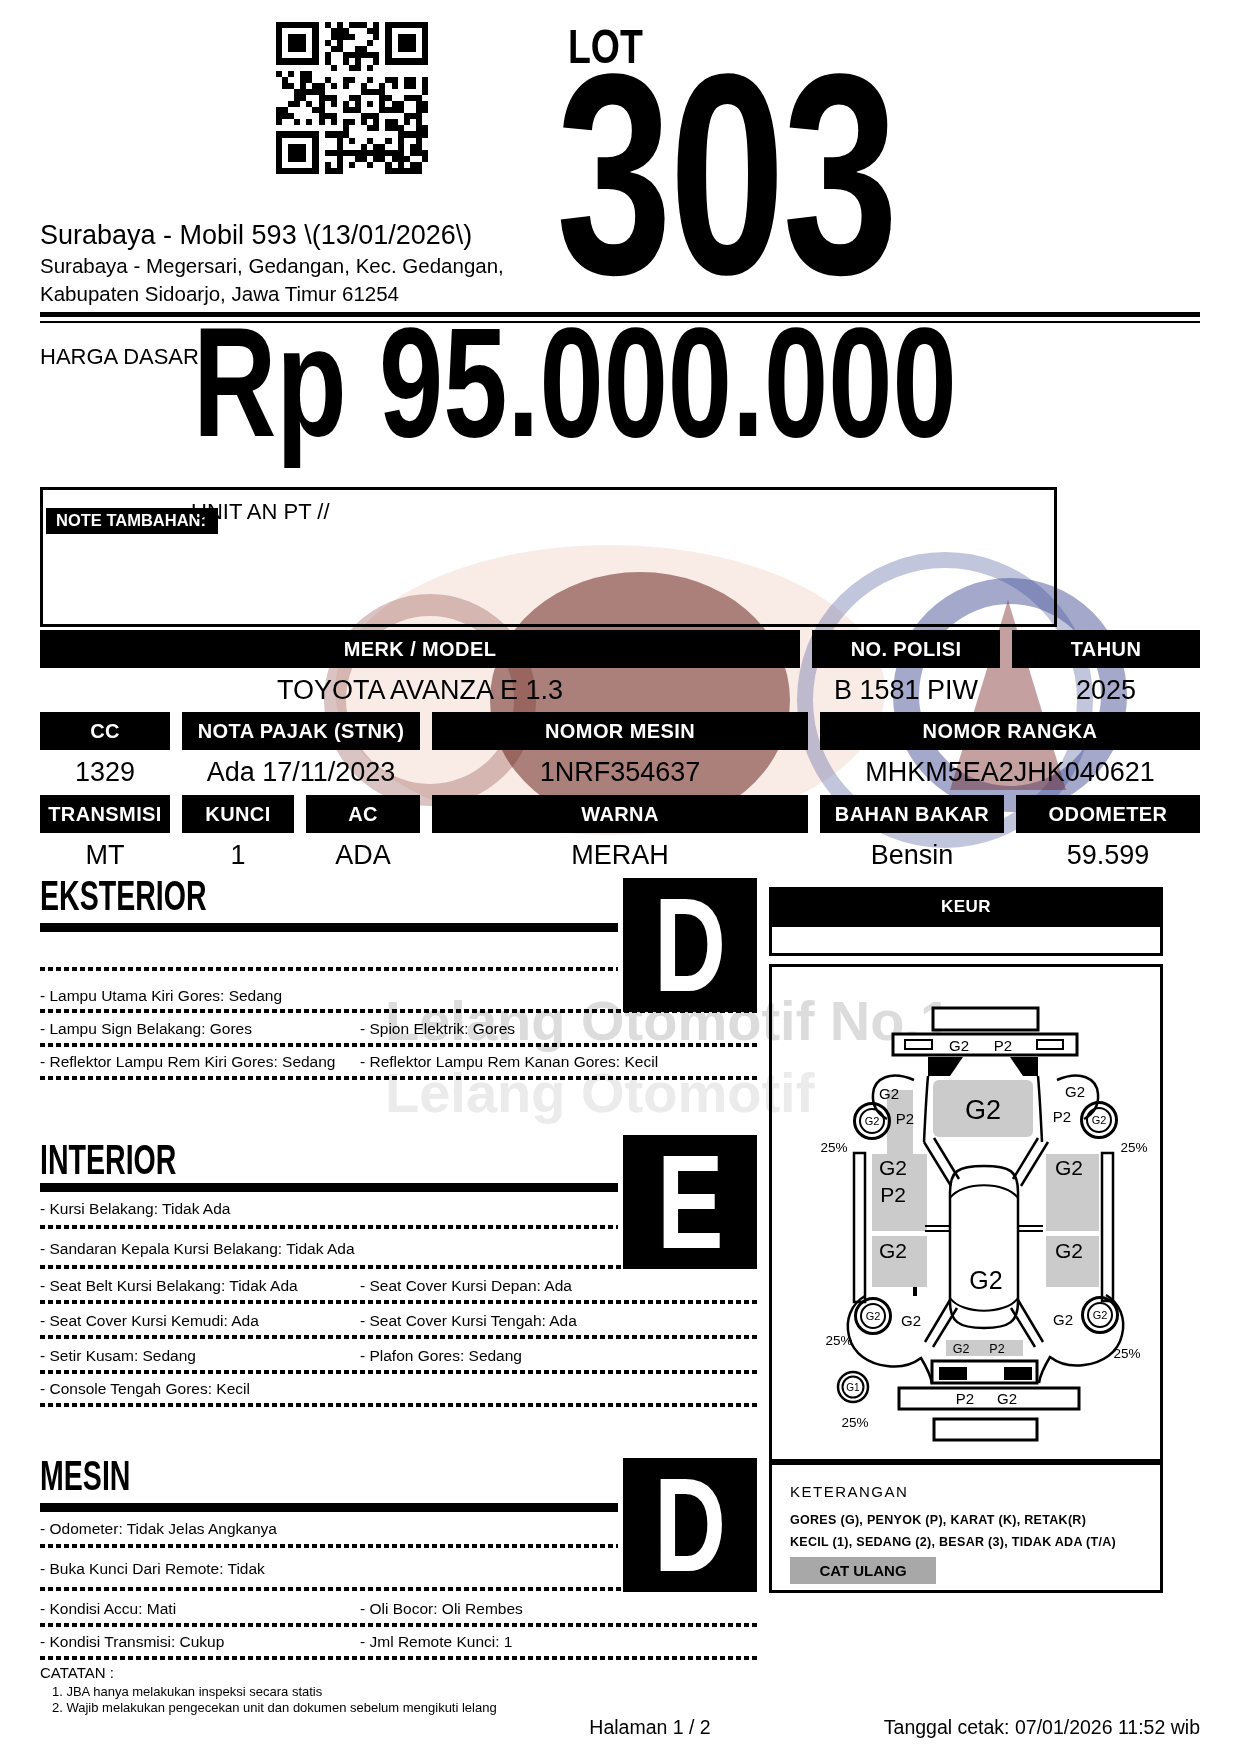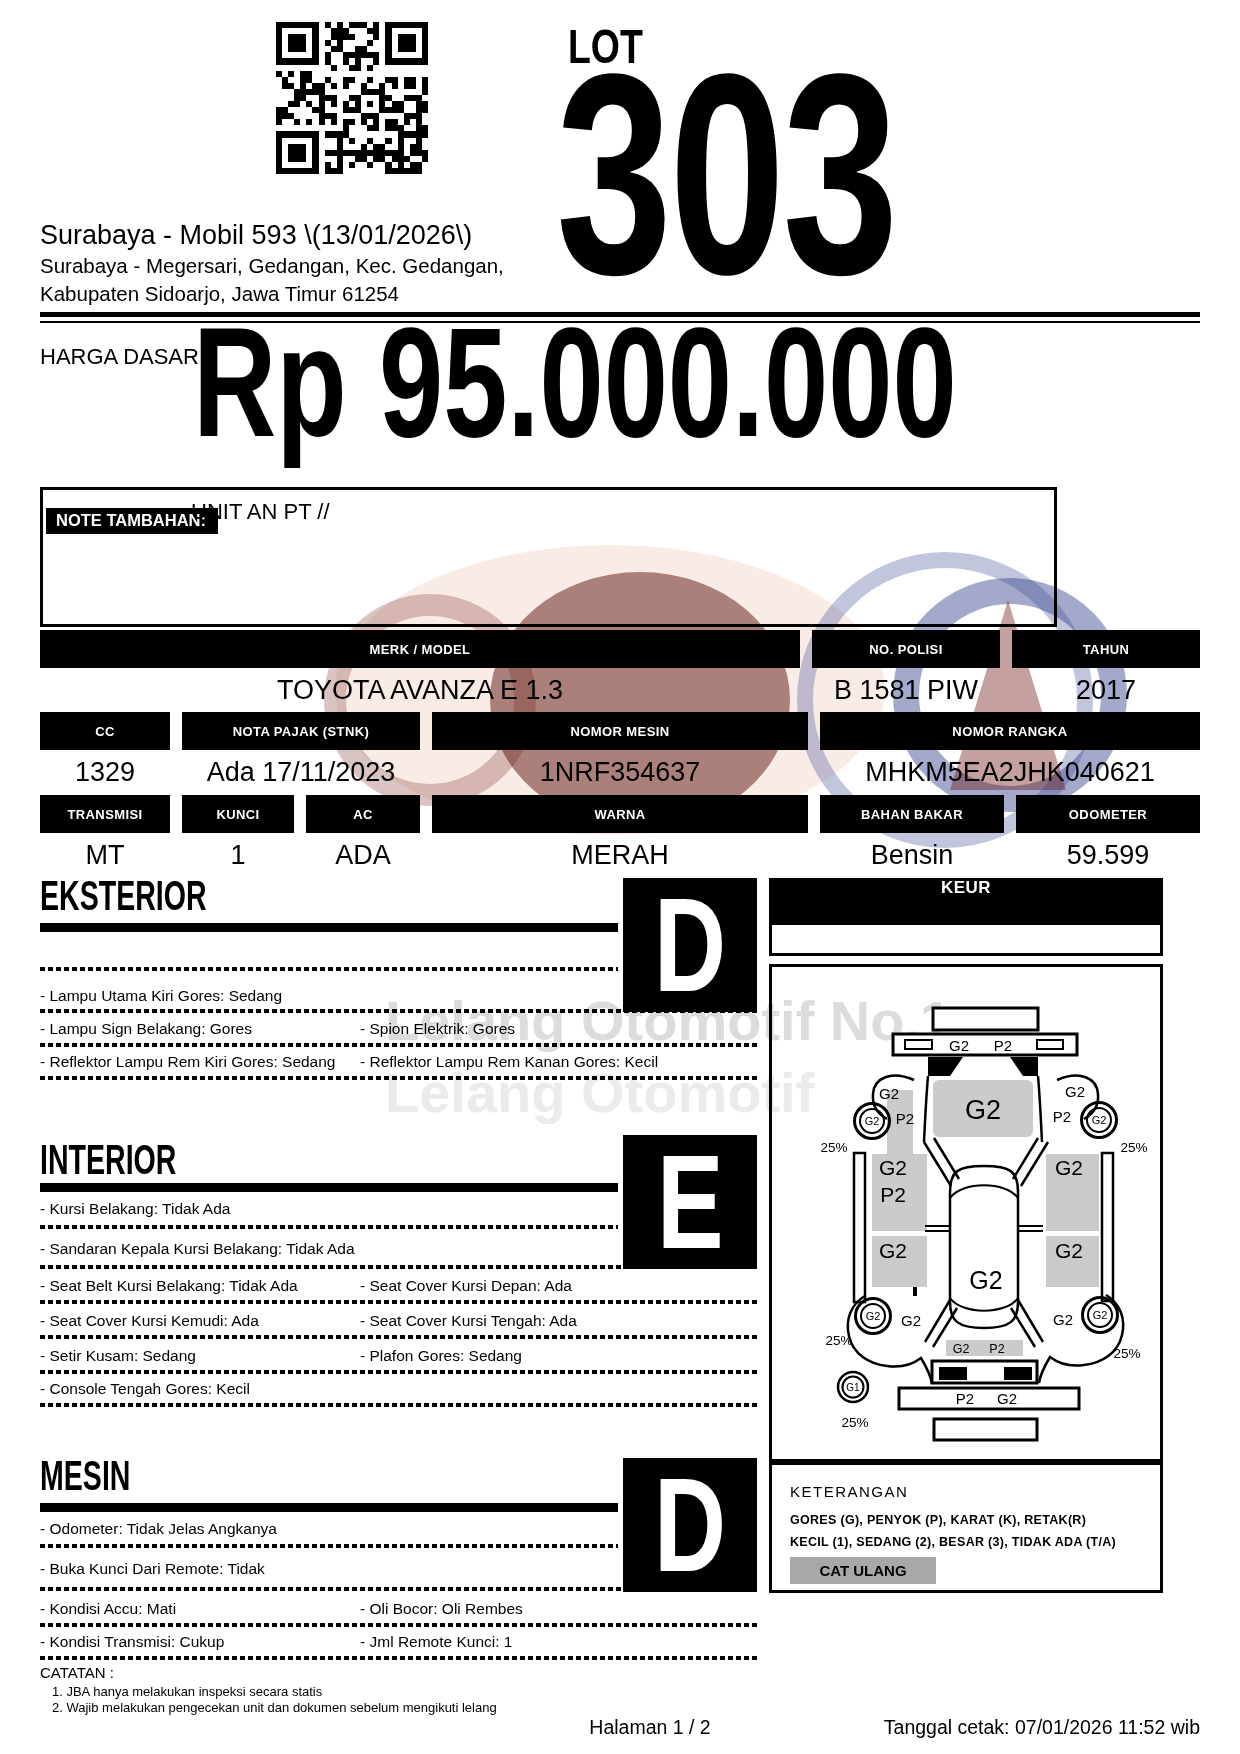--- a/index.html
+++ b/index.html
@@ -16,36 +16,36 @@
   .lot-num{font-size:286px;font-weight:bold;line-height:1;letter-spacing:-4px;}
   .dblrule{border-top:5px solid #000;border-bottom:2.5px solid #000;height:4px;}
   .harga-label{font-size:22px;}
   .harga-val{font-size:156px;font-weight:bold;line-height:1;}
   
   .notebox{border:3px solid #000;}
   .notelabel{background:#000;color:#fff;font-weight:bold;font-size:16.5px;
              padding:3px 12px 4px 10px;}
   .notetext{font-size:22px;}
   
-  .hdrbox{background:#000;color:#fff;font-weight:bold;font-size:13px;height:38px;
+  .hdrbox{background:#000;color:#fff;font-weight:bold;font-size:20px;height:38px;
           display:flex;align-items:center;justify-content:center;letter-spacing:.4px;}
   .val{font-size:27px;text-align:center;line-height:32px;}
   
   .sect-title{font-size:42px;font-weight:bold;line-height:1;}
   .sect-rule{background:#000;height:9px;}
   .grade{width:134px;height:134px;background:#000;display:flex;align-items:center;justify-content:center;}
   .grade span{color:#fff;font-size:133px;font-weight:bold;transform:scaleX(.75);line-height:1;}
   .row-item{height:20px;width:760px;}
   .itm{position:absolute;top:0;font-size:15.5px;white-space:nowrap;}
   .c1{left:0;}
   .c2{left:320px;}
   .dots{height:4px;background-image:repeating-linear-gradient(to right,#000 0 5px,transparent 5px 8px);}
   
-  .keur-hdr{background:#000;color:#fff;font-weight:bold;font-size:17px;height:47px;
-            display:flex;justify-content:center;letter-spacing:.5px;}
+  .keur-hdr{background:#000;color:#fff;font-weight:bold;font-size:17px;height:40px;
+            display:flex;align-items:center;justify-content:center;letter-spacing:.5px;margin-top:9px;}
   .keur-box{border:3px solid #000;background:transparent;}
   .ketbox{border:3px solid #000;}
   .ket-title{font-size:15px;letter-spacing:1.5px;}
   .ket-line{font-size:12.5px;font-weight:bold;letter-spacing:.3px;}
   .catulang{background:#a8a8a8;width:146px;height:27px;display:flex;align-items:center;justify-content:center;
             font-size:15px;font-weight:bold;}
   
   .cat-label{font-size:15px;}
   .cat-note{font-size:13px;}
   .foot{font-size:19.5px;}
@@ -319,21 +319,21 @@
       <span>MERK / MODEL</span>
     </div>
   <div class="z hdrbox" style="left:812px;top:630px;width:188px;">
       <span>NO. POLISI</span>
     </div>
   <div class="z hdrbox" style="left:1012px;top:630px;width:188px;">
       <span>TAHUN</span>
     </div>
   <div class="z val" style="left:40px;top:674px;width:760px;">TOYOTA AVANZA E 1.3</div>
   <div class="z val" style="left:812px;top:674px;width:188px;">B 1581 PIW</div>
-  <div class="z val" style="left:1012px;top:674px;width:188px;">2017</div>
+  <div class="z val" style="left:1012px;top:674px;width:188px;">2025</div>
 
   <div class="z hdrbox" style="left:40px;top:712px;width:130px;">
       <span>CC</span>
     </div>
   <div class="z hdrbox" style="left:182px;top:712px;width:238px;">
       <span>NOTA PAJAK (STNK)</span>
     </div>
   <div class="z hdrbox" style="left:432px;top:712px;width:376px;">
       <span>NOMOR MESIN</span>
     </div>

